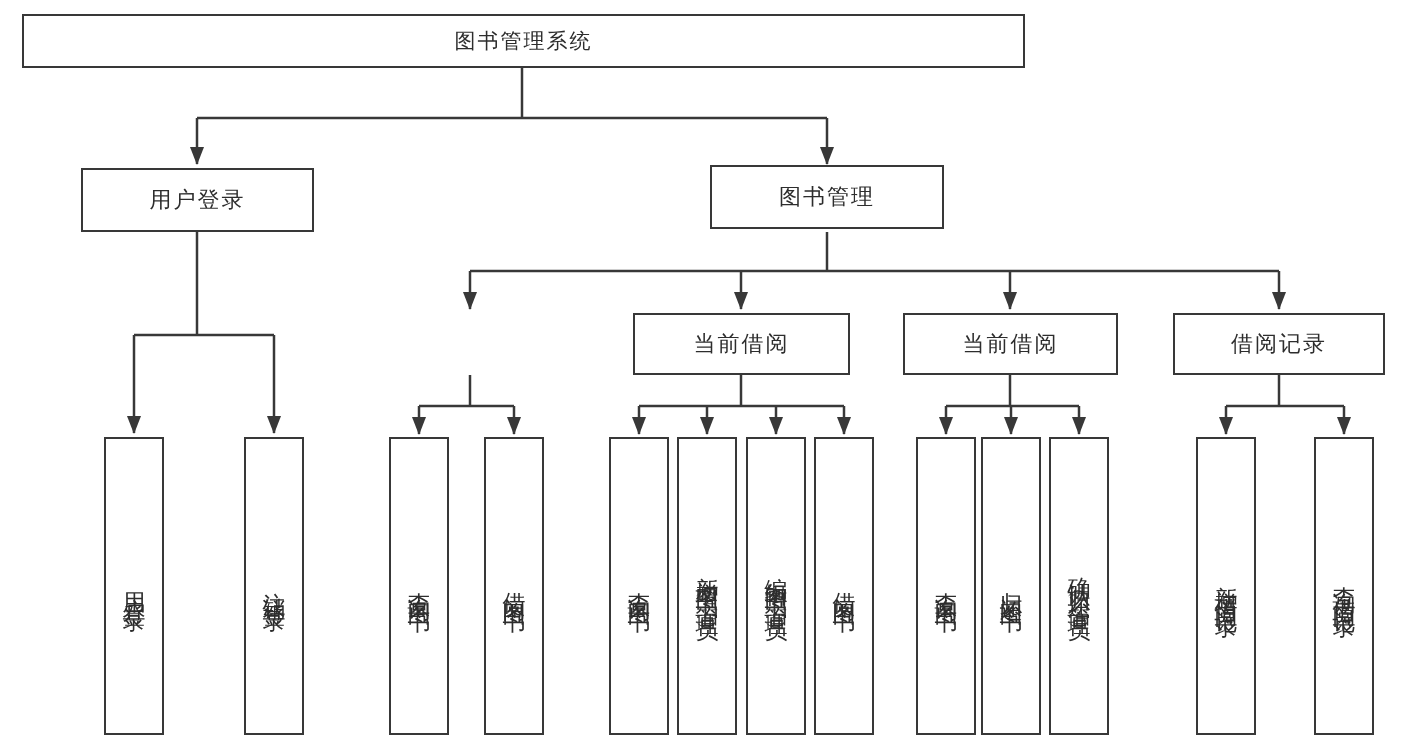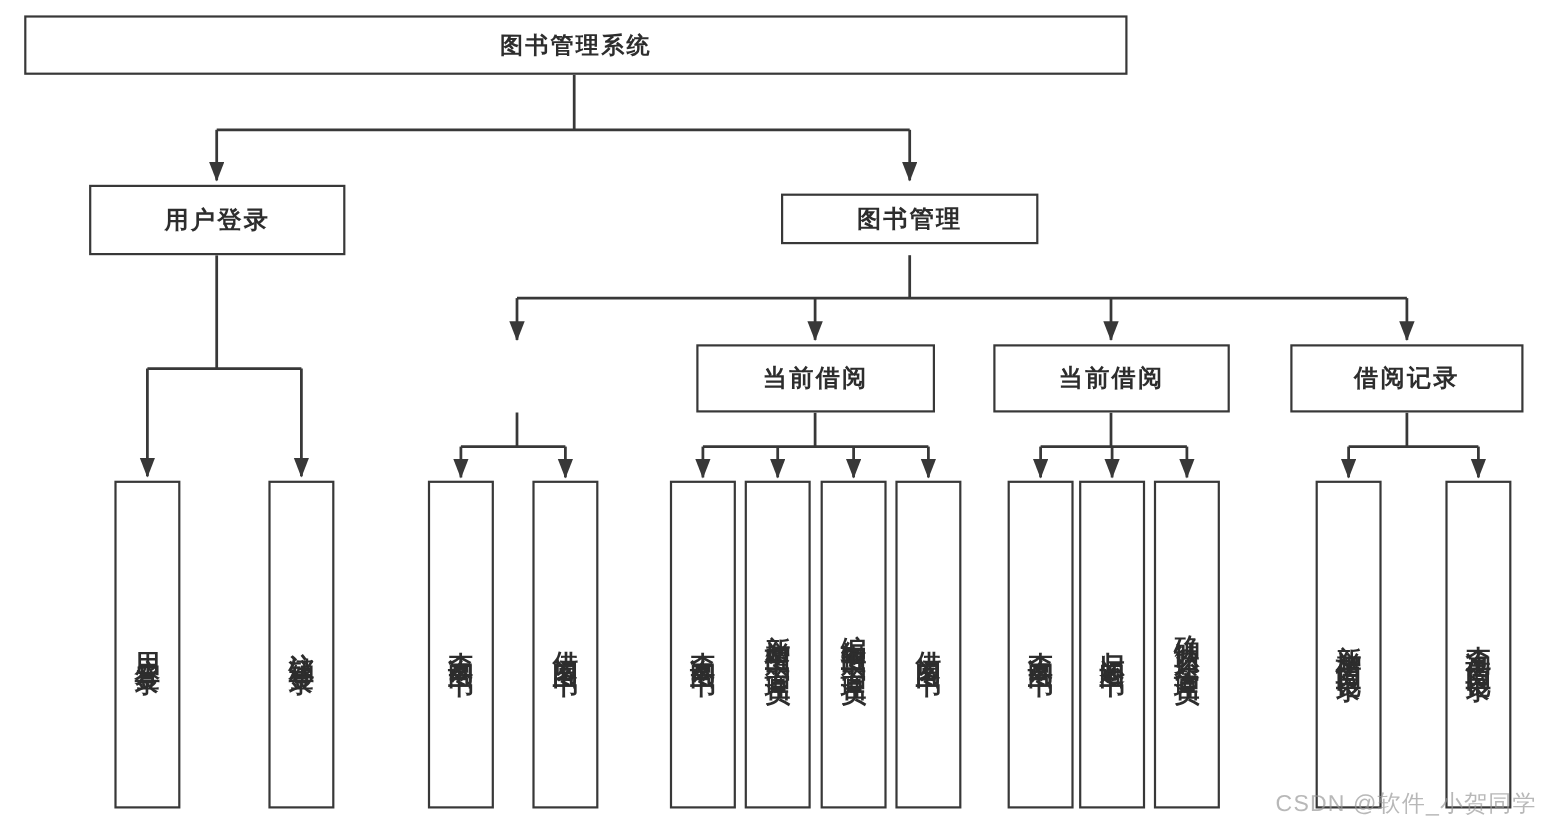--- a/index.html
+++ b/index.html
@@ -13,21 +13,20 @@
   svg.connectors { position:absolute; left:0; top:0; }
   .box {
     position:absolute;
     box-sizing:border-box;
     background:#ffffff;
     border:2.5px solid #383838;
     display:flex;
     align-items:center;
     justify-content:center;
     color:#2d2d2d;
-    font-weight:bold;
   }
   .box.h span { letter-spacing:2px; white-space:nowrap; }
   .box.v span {
     writing-mode:vertical-rl;
     line-height:1;
     letter-spacing:6px;
   }
   .root { font-size:21px; }
   .lvl  { font-size:22px; }
   .leaf { font-size:23px; }
@@ -110,21 +109,21 @@
     </g>
   </svg>
 
   <div class="box h root" style="left:22px;top:14px;width:1003px;height:54px">
     <span>图书管理系统</span>
   </div>
 
   <div class="box h lvl" style="left:81px;top:168px;width:233px;height:64px">
     <span>用户登录</span>
   </div>
-  <div class="box h lvl" style="left:710px;top:176px;width:234px;height:46px">
+  <div class="box h lvl" style="left:710px;top:165px;width:234px;height:64px">
     <span>图书管理</span>
   </div>
 
   <div class="box h lvl" style="left:633px;top:313px;width:217px;height:62px">
     <span>当前借阅</span>
   </div>
   <div class="box h lvl" style="left:903px;top:313px;width:215px;height:62px">
     <span>当前借阅</span>
   </div>
   <div class="box h lvl" style="left:1173px;top:313px;width:212px;height:62px">
@@ -168,15 +167,14 @@
     <span>确认归还（管理员）</span>
   </div>
 
   <div class="box v leaf" style="left:1196px;top:437px;width:60px;height:298px">
     <span>新增借阅记录</span>
   </div>
   <div class="box v leaf" style="left:1314px;top:437px;width:60px;height:298px">
     <span>查询借阅记录</span>
   </div>
 
-  <div class="watermark">CSDN @软件_小贺同学</div>
 
 </div>
 
 </body></html>

